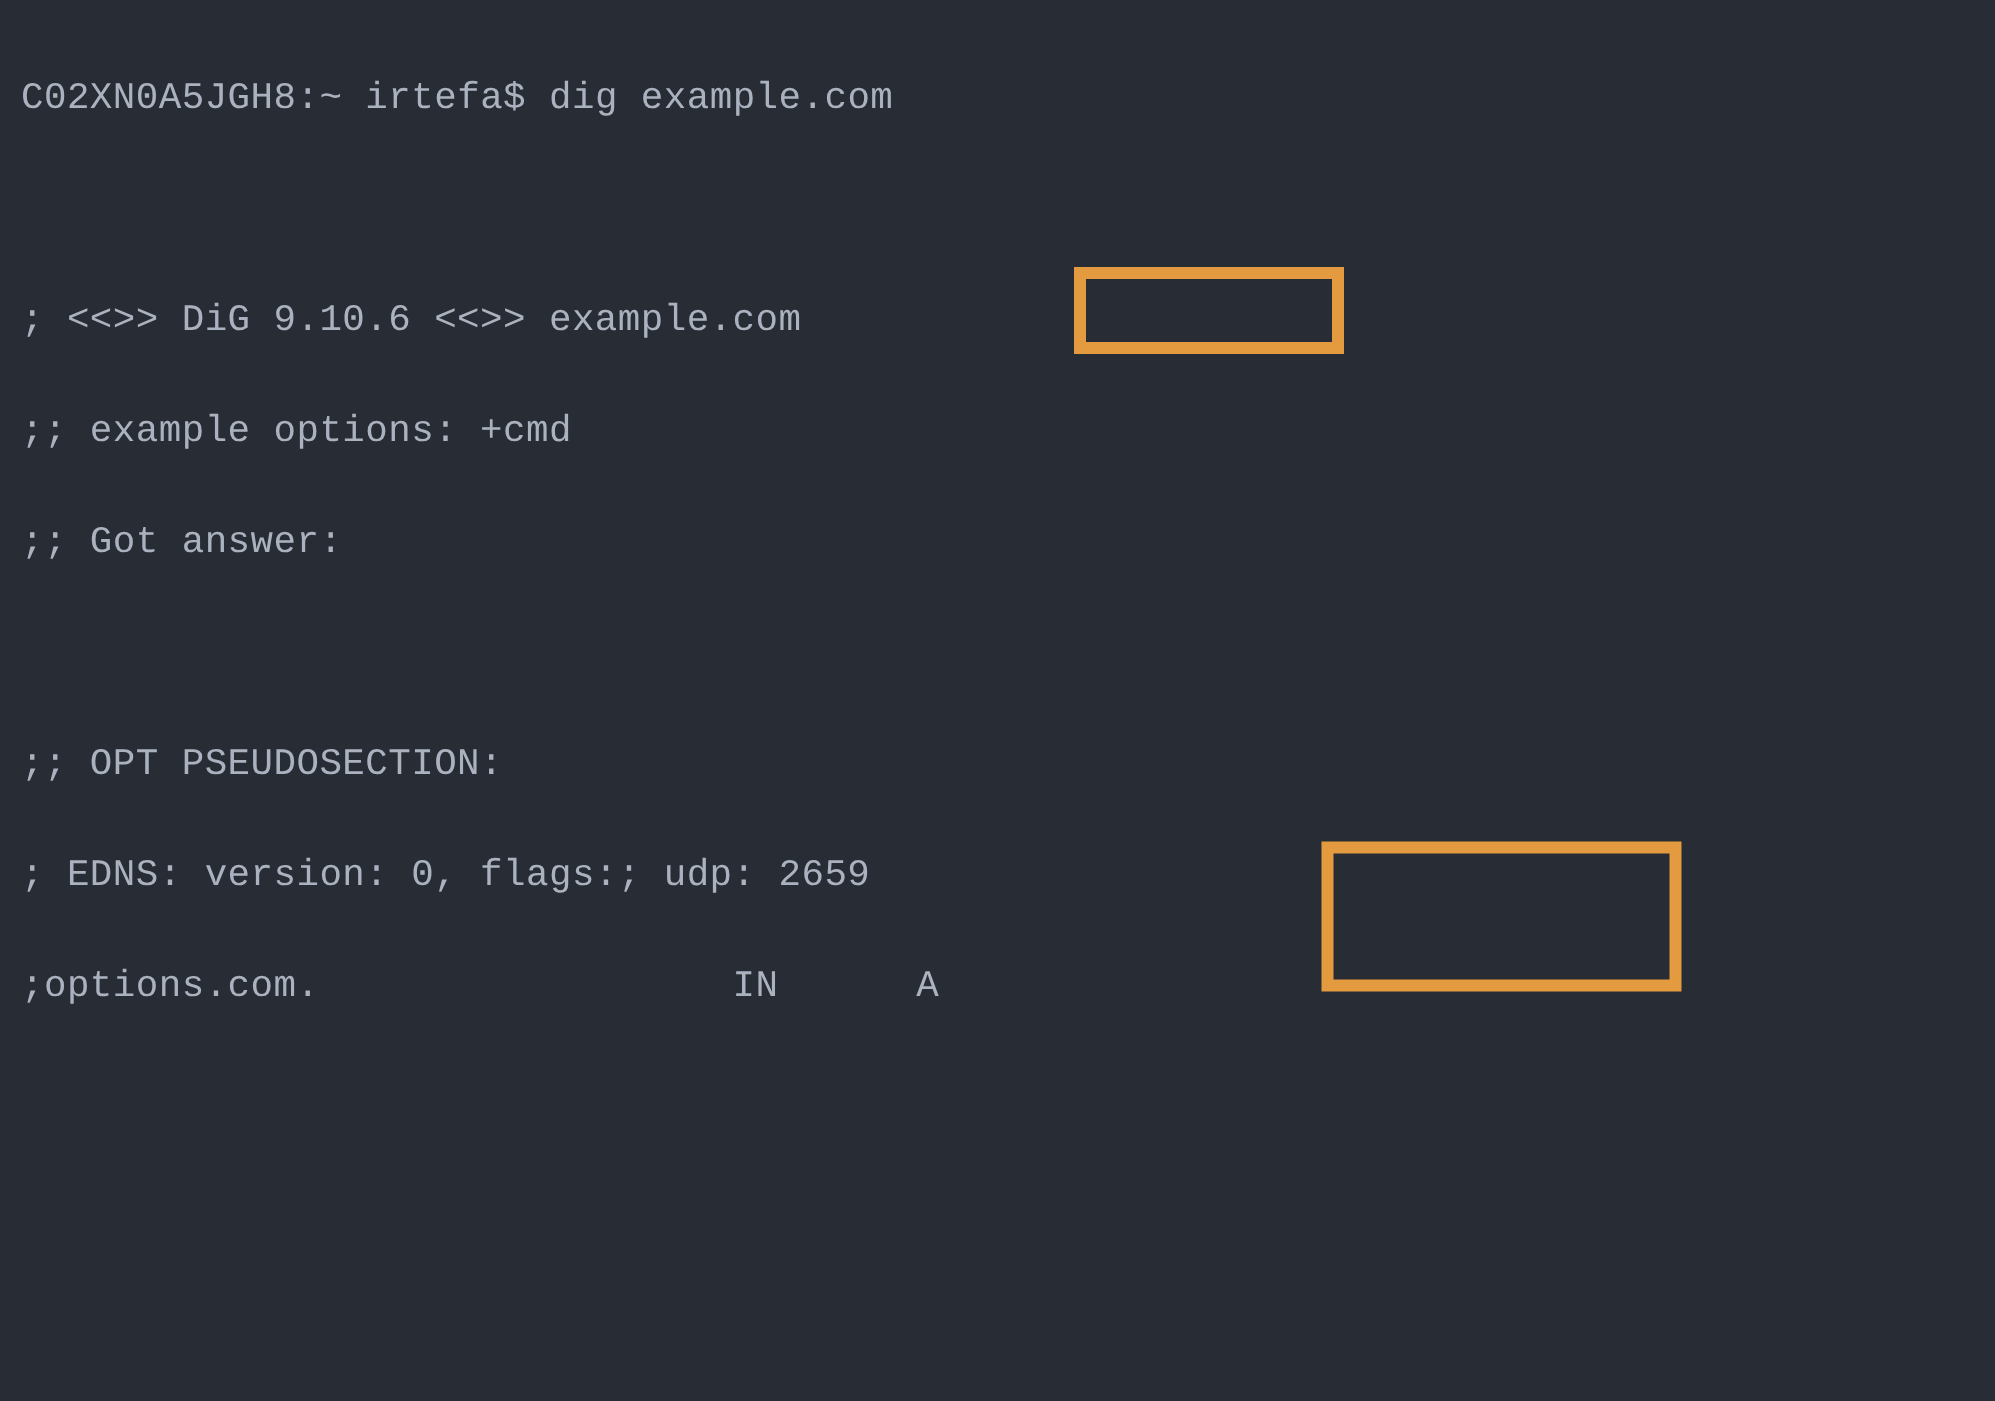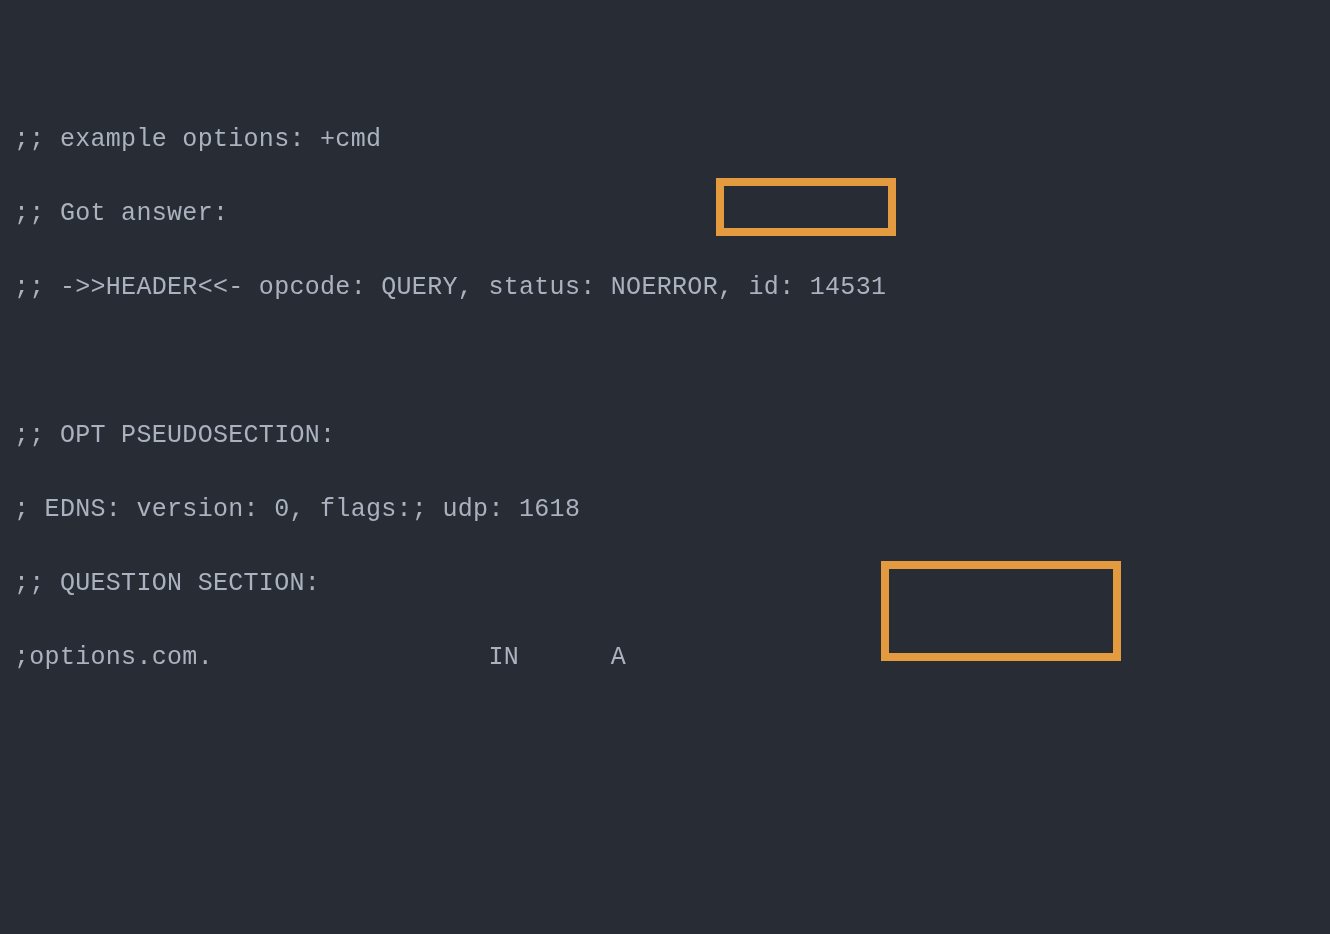--- a/index.html
+++ b/index.html
@@ -42,28 +42,28 @@
     left: 881px;
     top: 561px;
     width: 240px;
     height: 100px;
   }
 </style>
 </head>
 <body>
 
 <div class="terminal">
+<span class="line"><span>C02XN0A5JGH8</span>:<span>~</span> <span>irtefa</span>$ <span>dig example.com</span></span>
 <span class="line"> </span>
+<span class="line">; &lt;&lt;&gt;&gt; DiG 9.10.6 &lt;&lt;&gt;&gt; example.com</span>
 <span class="line">;; example options: +cmd</span>
 <span class="line">;; Got answer:</span>
-<span class="line"><span>;; -&gt;&gt;HEADER&lt;&lt;- opcode: QUERY, status:</span> <span>NOERROR</span>,<span> id: 14531</span></span>
 <span class="line"> </span>
 <span class="line">;; OPT PSEUDOSECTION:</span>
-<span class="line">; EDNS: version: 0, flags:; udp: 1618</span>
-<span class="line">;; QUESTION SECTION:</span>
+<span class="line">; EDNS: version: 0, flags:; udp: 2659</span>
 <span class="line">;options.com.                  IN      A</span>
 
 
 
 
 
 
 
 
 

